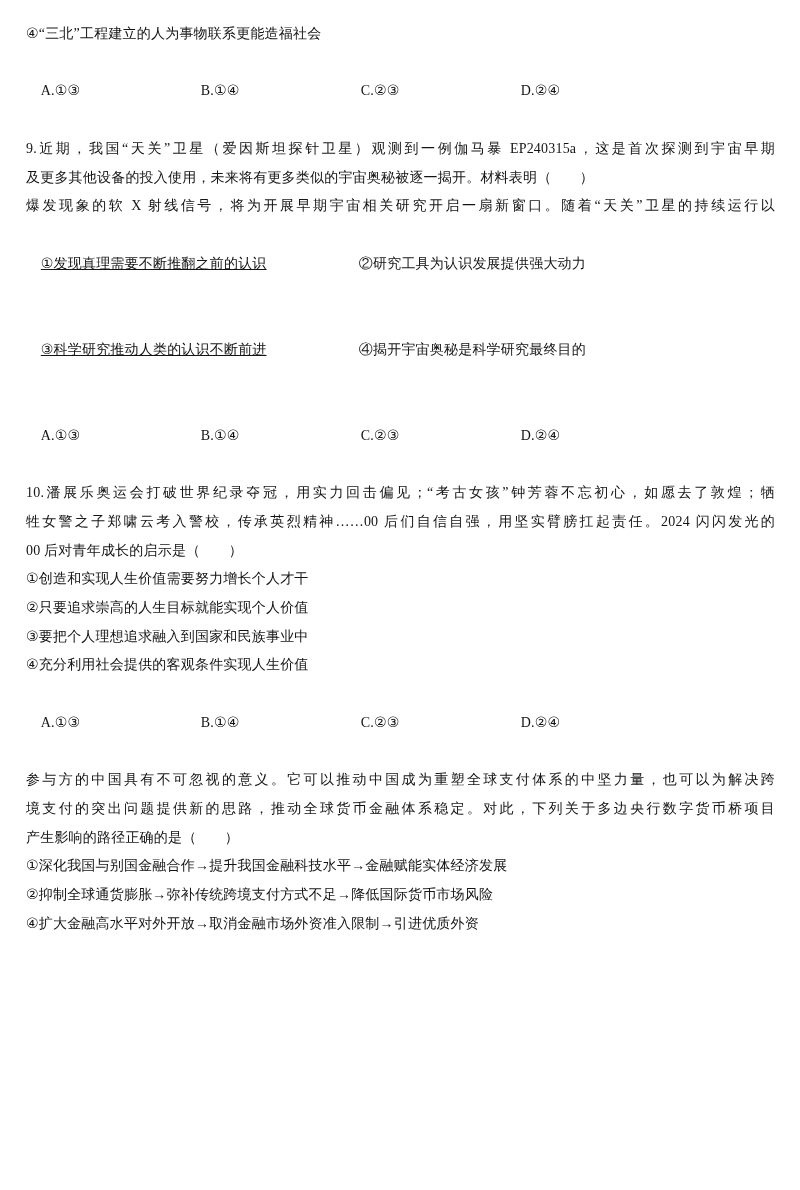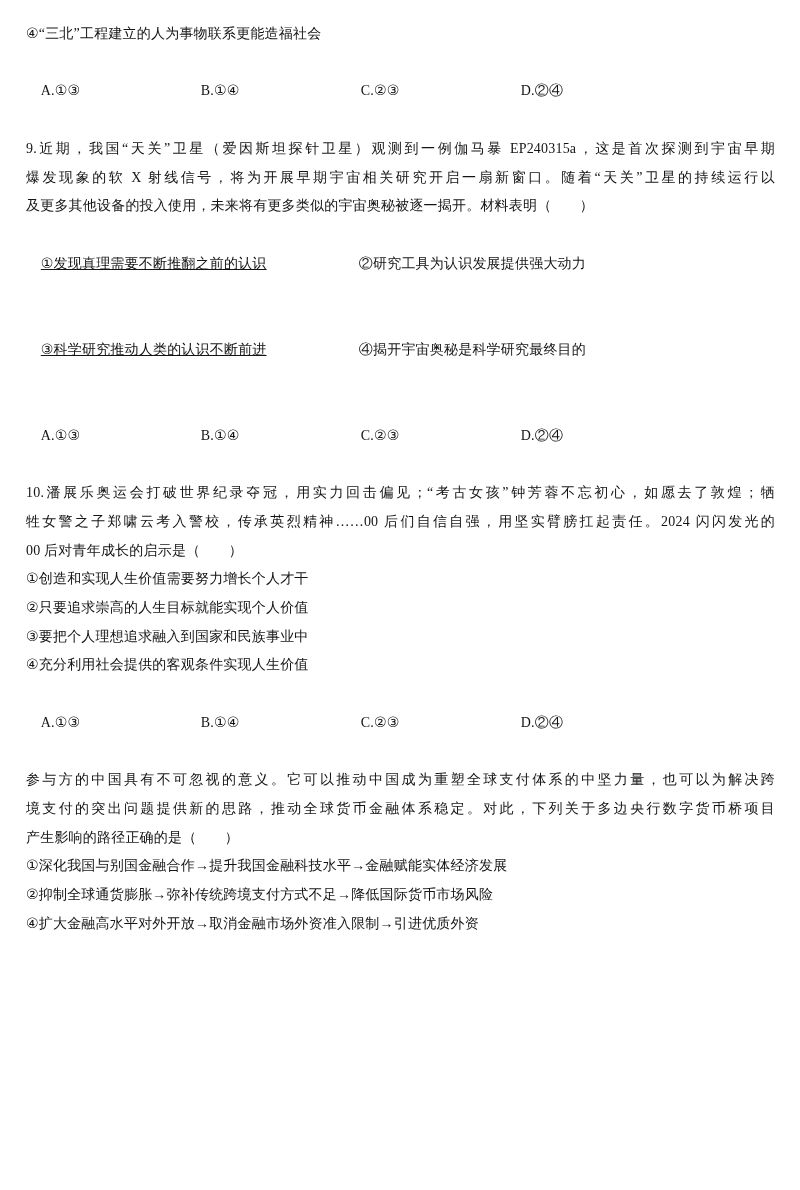--- a/index.html
+++ b/index.html
@@ -33,21 +33,20 @@
     text-align-last: justify;
   }
   
   .opts .opt {
     display: inline-block;
     width: 160px;
     vertical-align: top;
   }
   .opts .opt.last {
     width: auto;
-    font-family: Liberation Serif, serif;
   }
   
   .cols .col-left {
     display: inline-block;
     width: 318px;
     vertical-align: top;
     text-decoration: underline;
   }
   .cols .col-right {
     display: inline-block;
@@ -60,22 +59,22 @@
 
 <div class="doc">
 
   <div class="line">④“三北”工程建立的人为事物联系更能造福社会</div>
 
   <div class="line opts">
     <span class="opt">A.①③</span><span class="opt">B.①④</span><span class="opt">C.②③</span><span class="opt last">D.②④</span>
   </div>
 
   <div class="line fill">9.近期，我国“天关”卫星（爱因斯坦探针卫星）观测到一例伽马暴 EP240315a，这是首次探测到宇宙早期</div>
+  <div class="line">及更多其他设备的投入使用，未来将有更多类似的宇宙奥秘被逐一揭开。材料表明（　　）</div>
   <div class="line fill">爆发现象的软 X 射线信号，将为开展早期宇宙相关研究开启一扇新窗口。随着“天关”卫星的持续运行以</div>
-  <div class="line">及更多其他设备的投入使用，未来将有更多类似的宇宙奥秘被逐一揭开。材料表明（　　）</div>
 
   <div class="line cols">
     <span class="col-left">①发现真理需要不断推翻之前的认识</span><span class="col-right">②研究工具为认识发展提供强大动力</span>
   </div>
   <div class="line cols">
     <span class="col-left">③科学研究推动人类的认识不断前进</span><span class="col-right">④揭开宇宙奥秘是科学研究最终目的</span>
   </div>
 
   <div class="line opts">
     <span class="opt">A.①③</span><span class="opt">B.①④</span><span class="opt">C.②③</span><span class="opt last">D.②④</span>

